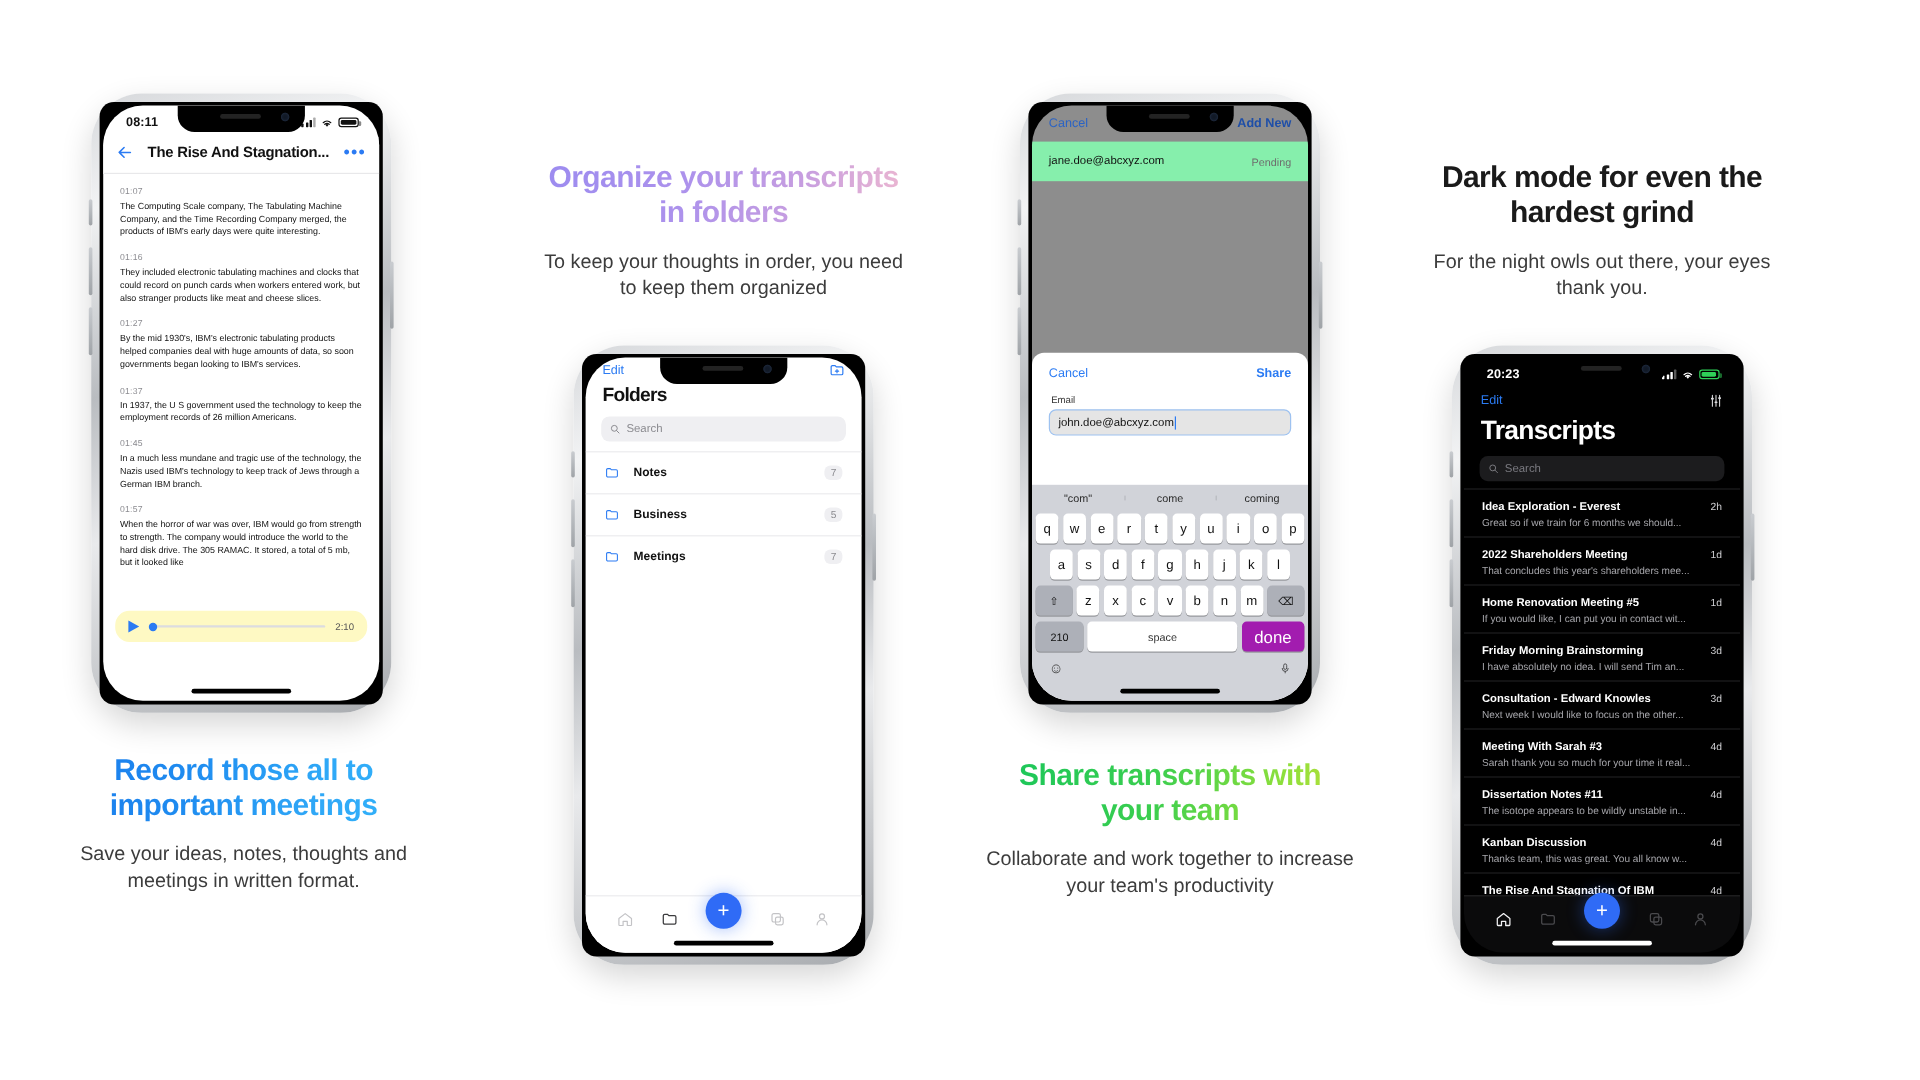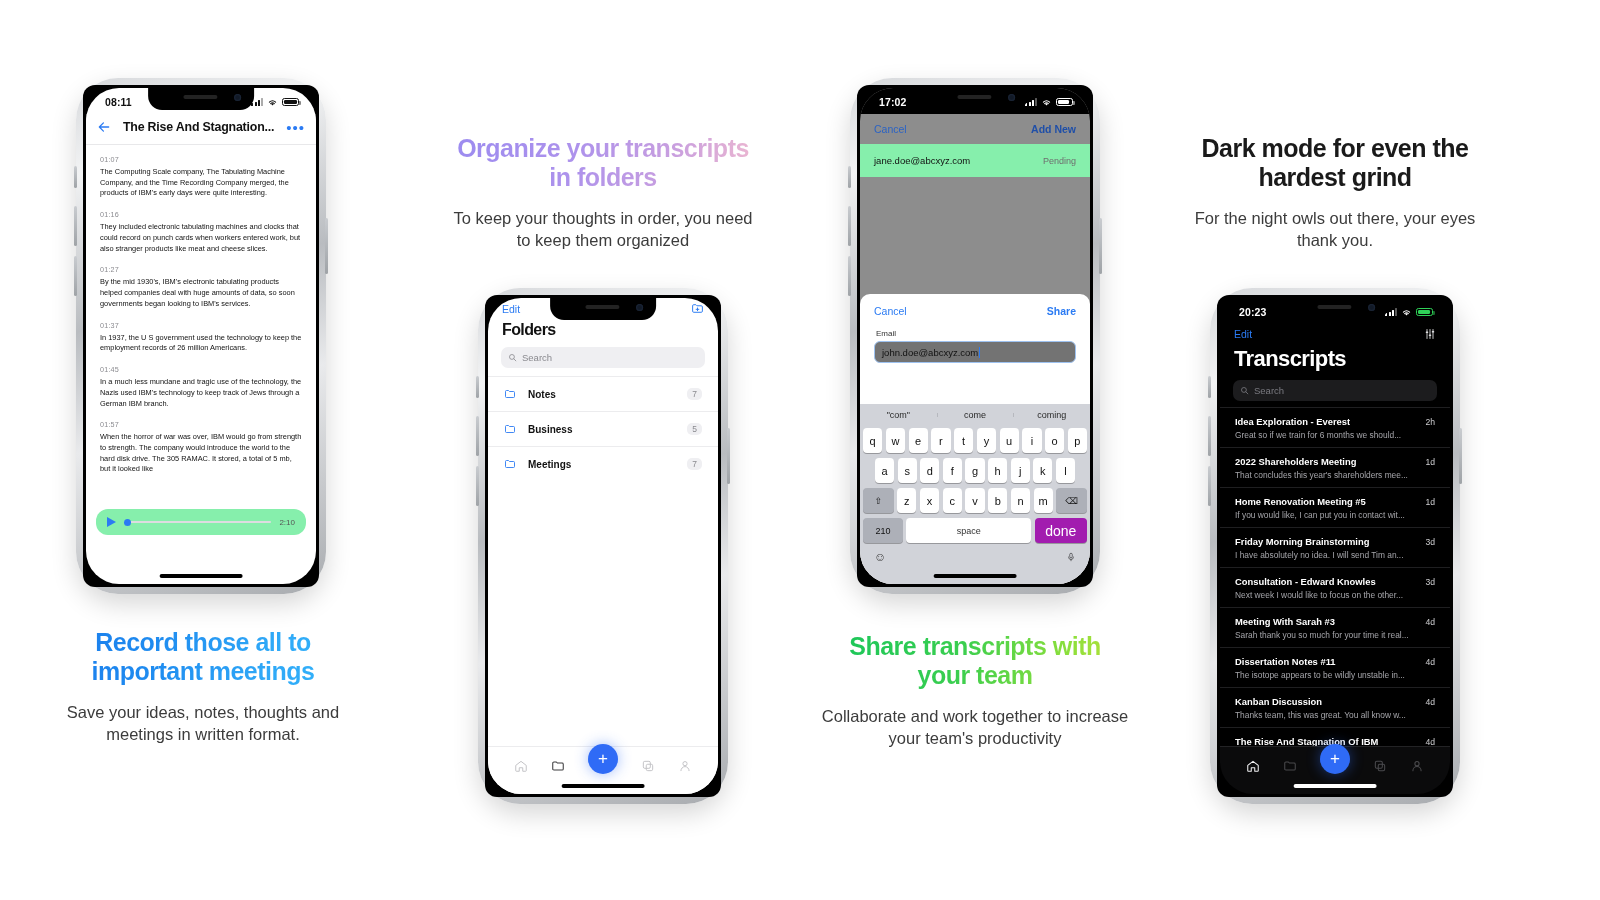--- a/index.html
+++ b/index.html
@@ -95,21 +95,21 @@
     border-bottom: 1px solid #e8e8ea; background:#fff;
   }
   .p1-nav .back { color:#2b7bf3; font-size:16px; line-height:1; }
   .p1-title { flex:1; text-align:center; font-size:12.4px; font-weight:bold; color:#111; letter-spacing:-.2px; }
   .p1-dots { color:#2b7bf3; font-size:15px; letter-spacing:1px; line-height:.6; }
   .p1-scroll { padding: 10px 14px 4px; height: 362px; overflow:hidden; }
   .seg { margin-bottom: 11px; }
   .seg-time { font-size: 7.2px; color:#8b8b90; margin-bottom: 3px; letter-spacing:.2px; }
   .seg-text { font-size: 7.4px; line-height: 1.45; color:#111; }
   .player {
-    margin: 2px 10px 0; background:#86efac; border-radius: 12px;
+    margin: 2px 10px 0; background:#fef9c3; border-radius: 12px;
     display:flex; align-items:center; gap:8px; padding: 8px 11px;
   }
   .play-tri { width:0;height:0;border-left:9px solid #2b7bf3;border-top:5.5px solid transparent;border-bottom:5.5px solid transparent; }
   .track { flex:1; height:2px; background:#dcdce0; border-radius:2px; position:relative; }
   .track .knob { position:absolute; left:0; top:-2.5px; width:7px; height:7px; border-radius:50%; background:#2b7bf3; }
   .dur { font-size:8px; color:#555; }
 
   
   #p2 { left: 478px; top: 288px; width: 250px; height: 516px; }
   .ios-topbar { display:flex; align-items:center; justify-content:space-between; padding: 4px 14px 0; }
@@ -149,21 +149,21 @@
   .dim-row .pend { color:#6e6e6e; font-size:9px; }
   .sheet {
     position:absolute; left:0; right:0; bottom:0; height: 290px; background:#fff;
     border-top-left-radius:10px; border-top-right-radius:10px; z-index:20;
   }
   .sheet-nav { display:flex; align-items:center; justify-content:space-between; padding: 11px 14px 6px; font-size:10.5px; }
   .sheet-nav .l { color:#2b7bf3; } .sheet-nav .r { color:#2b7bf3; font-weight:bold; }
   .fld-label { padding: 6px 16px 3px; font-size: 8px; color:#333; }
   .fld-input {
     margin: 0 14px; height: 22px; border:1px solid #9ec2f0; border-radius:6px;
-    background:#737373; display:flex; align-items:center; padding: 0 7px;
+    background:#e5e5e5; display:flex; align-items:center; padding: 0 7px;
     font-size: 9.5px; color:#111;
   }
   .caret { width:1px; height:11px; background:#2b7bf3; margin-left:1px; }
   .kb { position:absolute; left:0; right:0; bottom:0; height: 180px; background:#d1d3d9; }
   .kb-sugg { display:flex; height:21px; align-items:center; font-size:9px; color:#2a2a2a; }
   .kb-sugg div { flex:1; text-align:center; position:relative; }
   .kb-sugg div + div::before { content:""; position:absolute; left:0; top:3px; bottom:3px; width:1px; background:#b6b8be; }
   .kb-rows { padding: 3px 3px 0; }
   .kb-row { display:flex; justify-content:center; gap:3.5px; margin-bottom:5px; }
   .key {
@@ -370,39 +370,20 @@
   <div class="phone" id="p3">
     <span class="btn-side sb-l1"></span>
     <span class="btn-side sb-l2"></span>
     <span class="btn-side sb-l3"></span>
     <span class="btn-side sb-r1"></span>
     <div class="phone-body">
       <div class="screen dim-sheet">
         <div class="notch">
           <span class="speaker"></span>
           <span class="cam"></span>
-        </div>
-        <div class="statusbar" style="color:#fff;background:#000;">
-          <span class="sb-time">17:02</span>
-          <span class="sb-right">
-            <span class="ic-signal">
-                <i></i>
-                <i></i>
-                <i></i>
-                <i></i>
-              </span>
-            <svg class="ic-wifi" viewBox="0 0 16 12">
-              <path d="M8 10.4l2-2.4a3 3 0 00-4 0z" fill="currentColor"></path>
-              <path d="M3.4 5.6a6.8 6.8 0 019.2 0" stroke="currentColor" stroke-width="1.5" fill="none" stroke-linecap="round"></path>
-              <path d="M5.3 7.6a4.2 4.2 0 015.4 0" stroke="currentColor" stroke-width="1.5" fill="none" stroke-linecap="round"></path>
-            </svg>
-            <span class="ic-batt">
-                <span class="fill" style="width:11px;"></span>
-              </span>
-          </span>
         </div>
 
         <div class="dim-nav">
           <span class="l">Cancel</span>
           <span class="r">Add New</span>
         </div>
         <div class="dim-row">
           <span>jane.doe@abcxyz.com</span>
           <span class="pend">Pending</span>
         </div>

